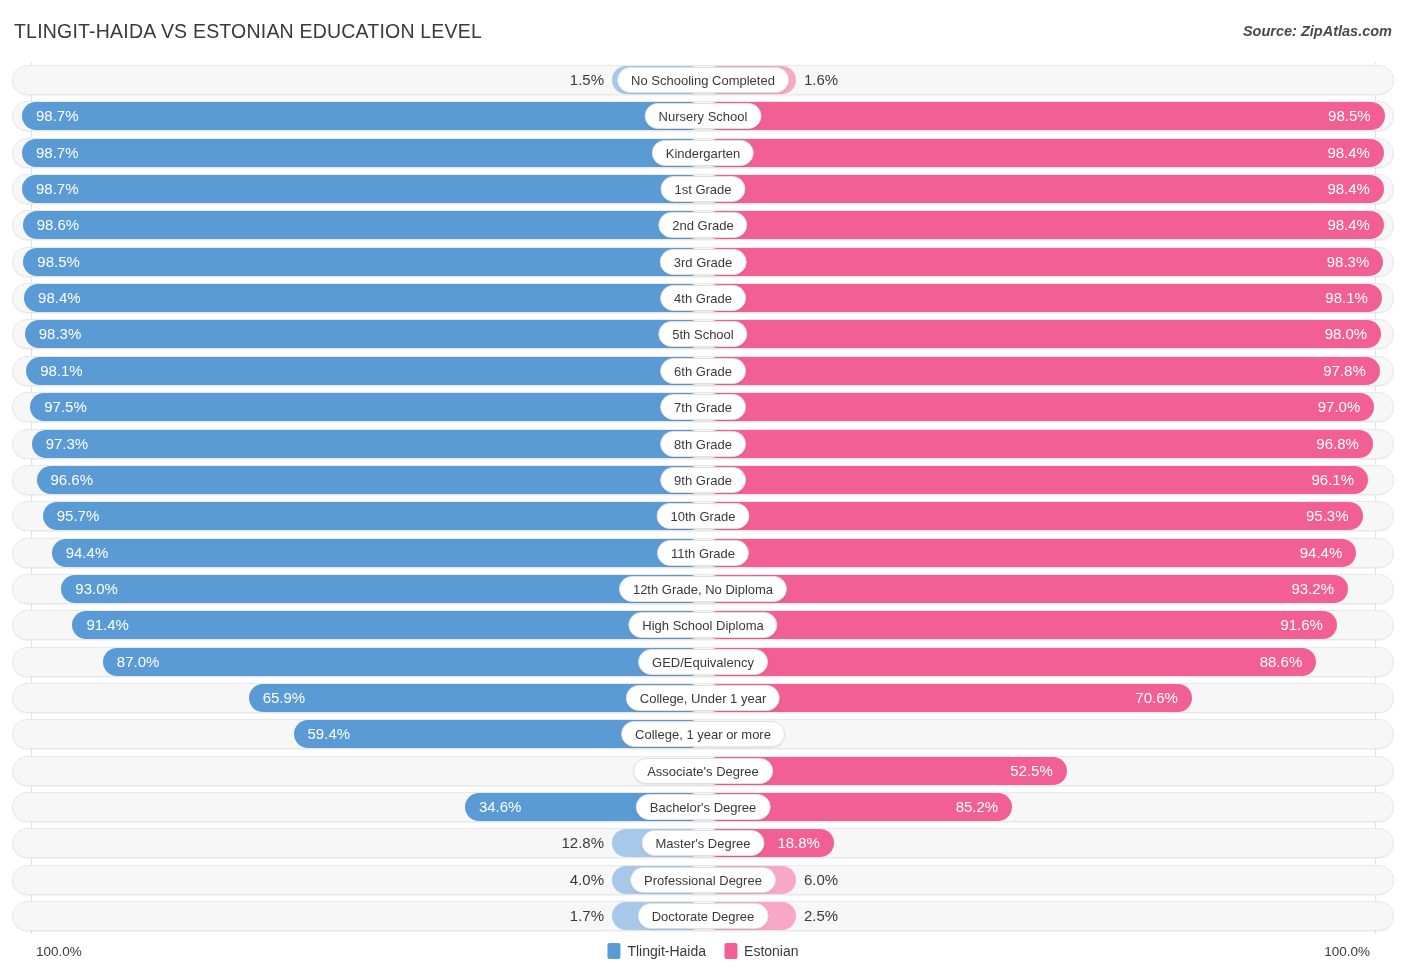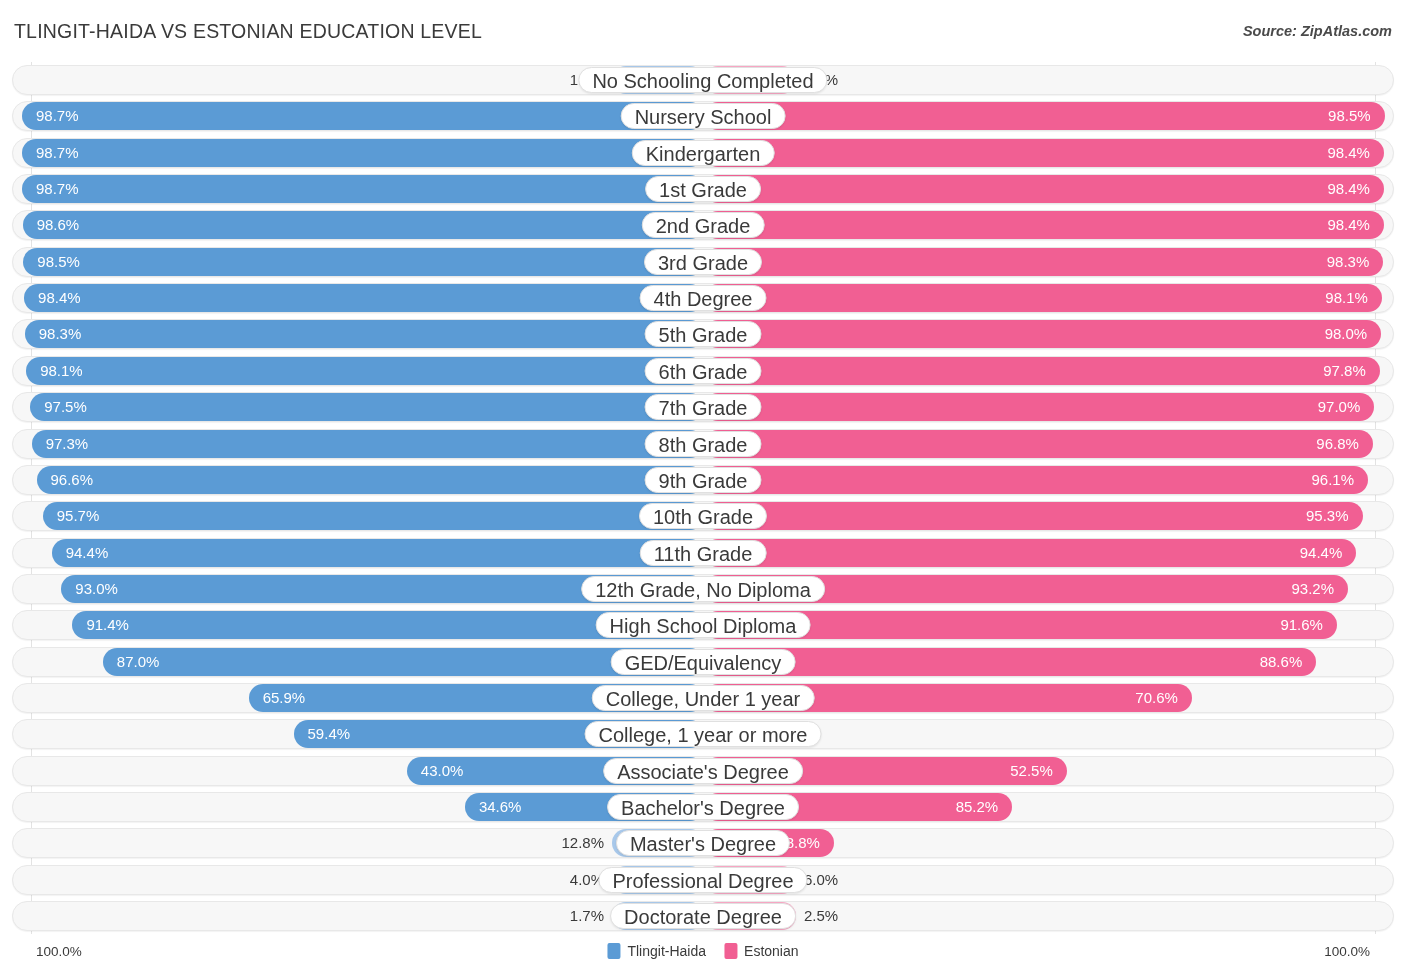--- a/index.html
+++ b/index.html
@@ -90,21 +90,21 @@
   .cat-pill {
     position: absolute;
     top: 1px;
     left: 50%;
     transform: translateX(-50%);
     height: 26px; line-height: 26px;
     padding: 0 13px;
     background: #ffffff;
     border: 1px solid #e0e0e0;
     border-radius: 13px;
-    font-size: 20px;
+    font-size: 13px;
     color: #3a3a3a;
     white-space: nowrap;
     box-shadow: 0 1px 2px rgba(0,0,0,.08);
     z-index: 5;
   }
 
   
   .footer {
     position: absolute; left: 0; top: 936px;
     width: 1406px; height: 39px; padding-left: 20px;
@@ -210,32 +210,32 @@
         </div>
         <div class="row" style="top: 221.1px;">
           <div class="half half-l">
             <div class="bar bar-l dark" style="width: 679.944px;"></div>
             <div class="val val-l inside" style="right: auto; transform: translateX(0px); left: 25.056px;">98.4%</div>
           </div>
           <div class="half half-r">
             <div class="bar bar-r dark" style="width: 677.871px;"></div>
             <div class="val val-r inside" style="left: auto; right: 27.129px;">98.1%</div>
           </div>
-          <div class="cat-pill">4th Degree</div>
+          <div class="cat-pill">4th Grade</div>
         </div>
         <div class="row" style="top: 257.45px;">
           <div class="half half-l">
             <div class="bar bar-l dark" style="width: 679.253px;"></div>
             <div class="val val-l inside" style="right: auto; transform: translateX(0px); left: 25.747px;">98.3%</div>
           </div>
           <div class="half half-r">
             <div class="bar bar-r dark" style="width: 677.18px;"></div>
             <div class="val val-r inside" style="left: auto; right: 27.82px;">98.0%</div>
           </div>
-          <div class="cat-pill">5th Grade</div>
+          <div class="cat-pill">5th School</div>
         </div>
         <div class="row" style="top: 293.8px;">
           <div class="half half-l">
             <div class="bar bar-l dark" style="width: 677.871px;"></div>
             <div class="val val-l inside" style="right: auto; transform: translateX(0px); left: 27.129px;">98.1%</div>
           </div>
           <div class="half half-r">
             <div class="bar bar-r dark" style="width: 675.798px;"></div>
             <div class="val val-r inside" style="left: auto; right: 29.202px;">97.8%</div>
           </div>
@@ -341,24 +341,20 @@
           <div class="cat-pill">College, Under 1 year</div>
         </div>
         <div class="row" style="top: 657.3px;">
           <div class="half half-l">
             <div class="bar bar-l dark" style="width: 410.454px;"></div>
             <div class="val val-l inside" style="right: auto; transform: translateX(0px); left: 294.546px;">59.4%</div>
           </div>
           <div class="cat-pill">College, 1 year or more</div>
         </div>
         <div class="row" style="top: 693.65px;">
-          <div class="half half-l">
-            <div class="bar bar-l dark" style="width: 297.13px;"></div>
-            <div class="val val-l inside" style="right: auto; transform: translateX(0px); left: 407.87px;">43.0%</div>
-          </div>
           <div class="half half-r">
             <div class="bar bar-r dark" style="width: 362.775px;"></div>
             <div class="val val-r inside" style="left: auto; right: 342.225px;">52.5%</div>
           </div>
           <div class="cat-pill">Associate's Degree</div>
         </div>
         <div class="row" style="top: 730px;">
           <div class="half half-l">
             <div class="bar bar-l dark" style="width: 239.086px;"></div>
             <div class="val val-l inside" style="right: auto; transform: translateX(0px); left: 465.914px; text-align: center;">34.6%</div>

